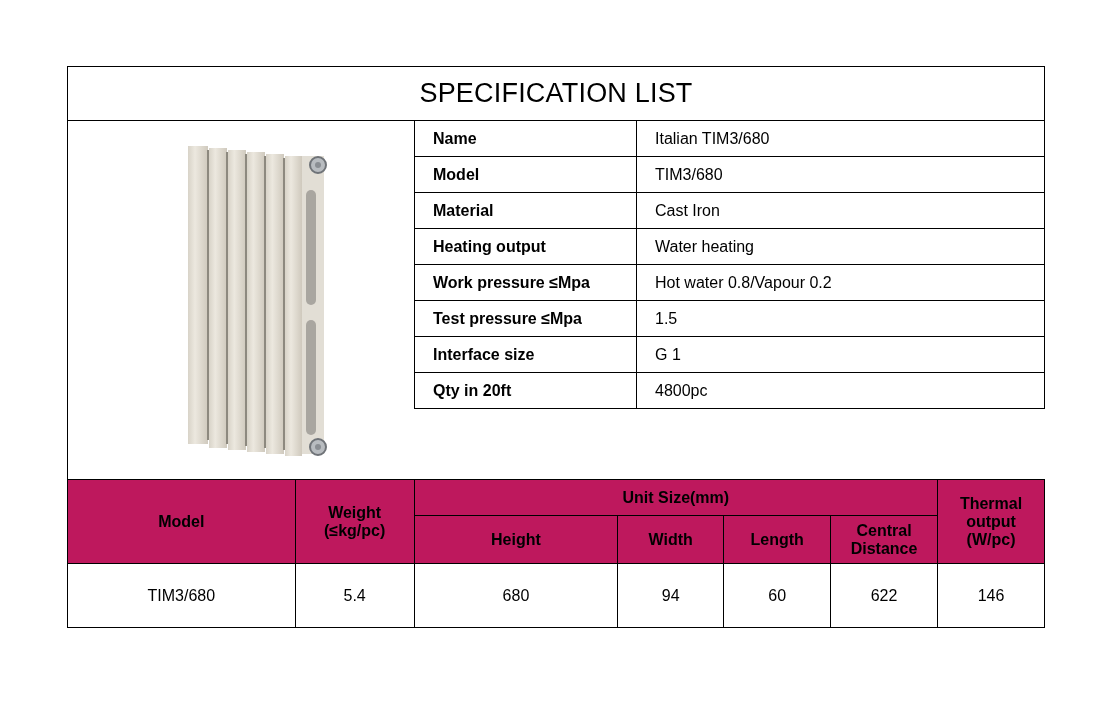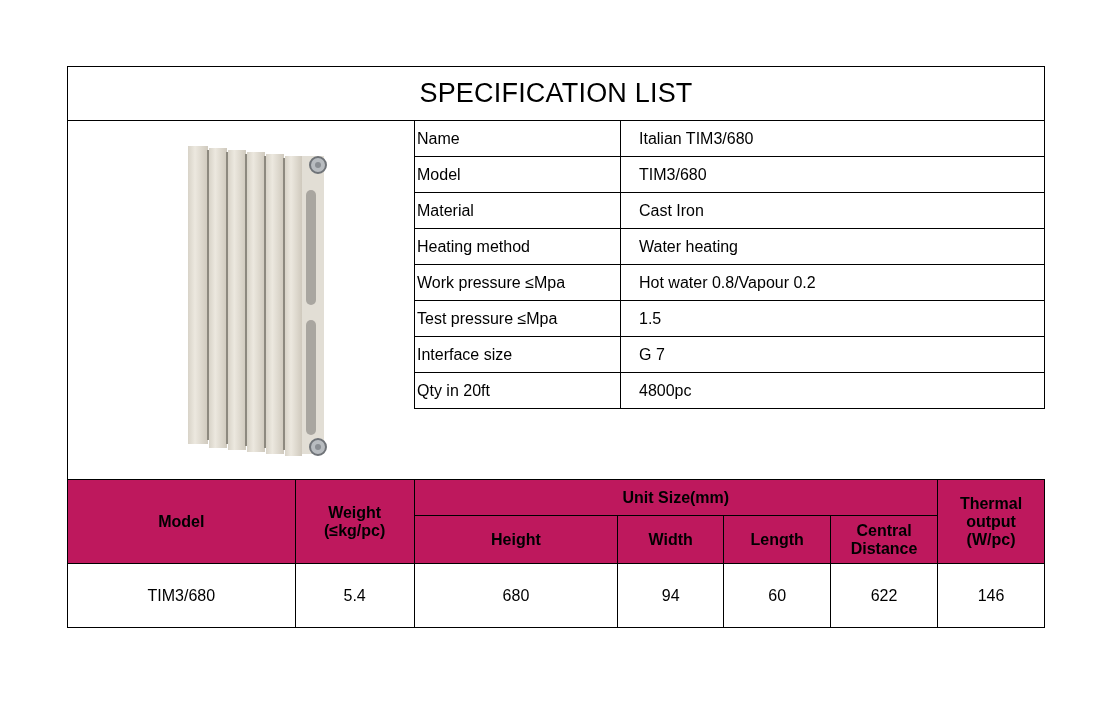--- a/index.html
+++ b/index.html
@@ -5,21 +5,21 @@
   html, body { margin:0; padding:0; background:#ffffff; }
   body { width:1105px; height:715px; position:relative; font-family:"Liberation Sans", sans-serif; color:#000; }
   .sheet { position:absolute; left:67px; top:66px; width:978px; height:563px; }
   table { border-collapse:collapse; position:absolute; }
   td { border:1px solid #000; padding:0; }
   .title-box { position:absolute; left:0; top:0; width:976px; height:53px; border:1px solid #000; text-align:center; }
   .title-box span { display:inline-block; font-size:27px; font-weight:normal; line-height:53px; letter-spacing:0.2px; }
   .img-box { position:absolute; left:0; top:54px; width:346px; height:359px; border-left:1px solid #000; }
   .spec { left:347px; top:54px; width:631px; }
   .spec td { height:35px; font-size:16px; }
-  .spec td.k { width:203px; font-weight:normal; padding-left:2px; }
+  .spec td.k { width:203px; font-weight:bold; padding-left:18px; }
   .spec td.v { padding-left:18px; }
   .bottom { left:0; top:413px; width:978px; }
   .bottom td { text-align:center; font-size:16px; }
   .hdr td { background:#be185d; font-weight:bold; }
   .bottom .data td { height:63px; }
   svg { display:block; }
 </style>
 </head>
 <body>
 
@@ -71,34 +71,34 @@
         </tr>
     <tr>
           <td class="k">Model</td>
           <td class="v">TIM3/680</td>
         </tr>
     <tr>
           <td class="k">Material</td>
           <td class="v">Cast Iron</td>
         </tr>
     <tr>
-          <td class="k">Heating method</td>
+          <td class="k">Heating output</td>
           <td class="v">Water heating</td>
         </tr>
     <tr>
           <td class="k">Work pressure ≤Mpa</td>
           <td class="v">Hot water 0.8/Vapour 0.2</td>
         </tr>
     <tr>
           <td class="k">Test pressure ≤Mpa</td>
           <td class="v">1.5</td>
         </tr>
     <tr>
           <td class="k">Interface size</td>
-          <td class="v">G 7</td>
+          <td class="v">G 1</td>
         </tr>
     <tr>
           <td class="k">Qty in 20ft</td>
           <td class="v">4800pc</td>
         </tr>
   </tbody>
     </table>
 
   <table class="bottom">
     <colgroup>

